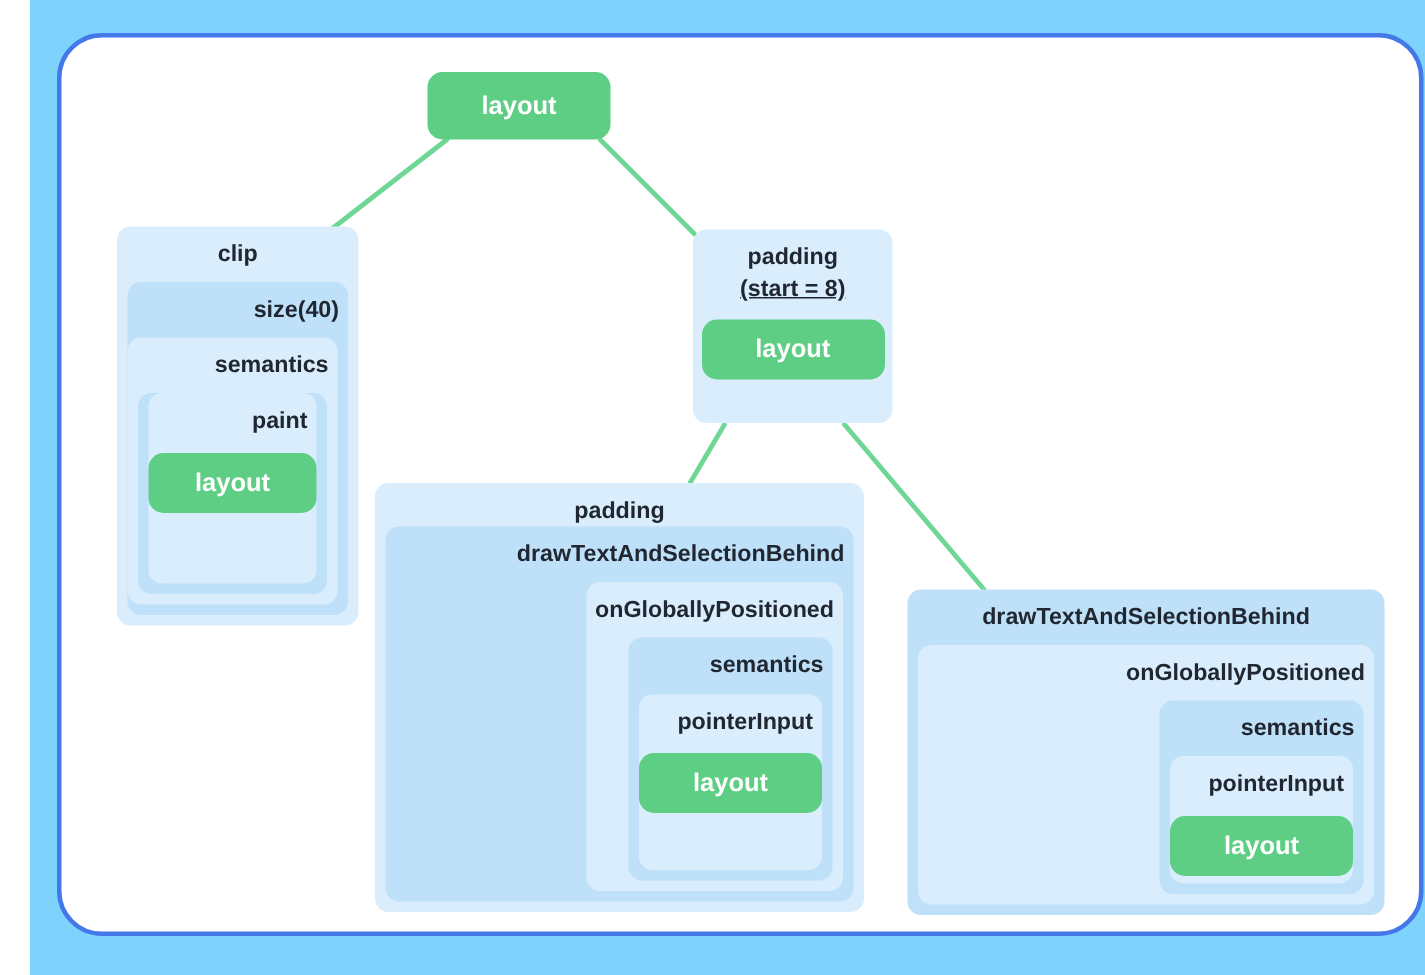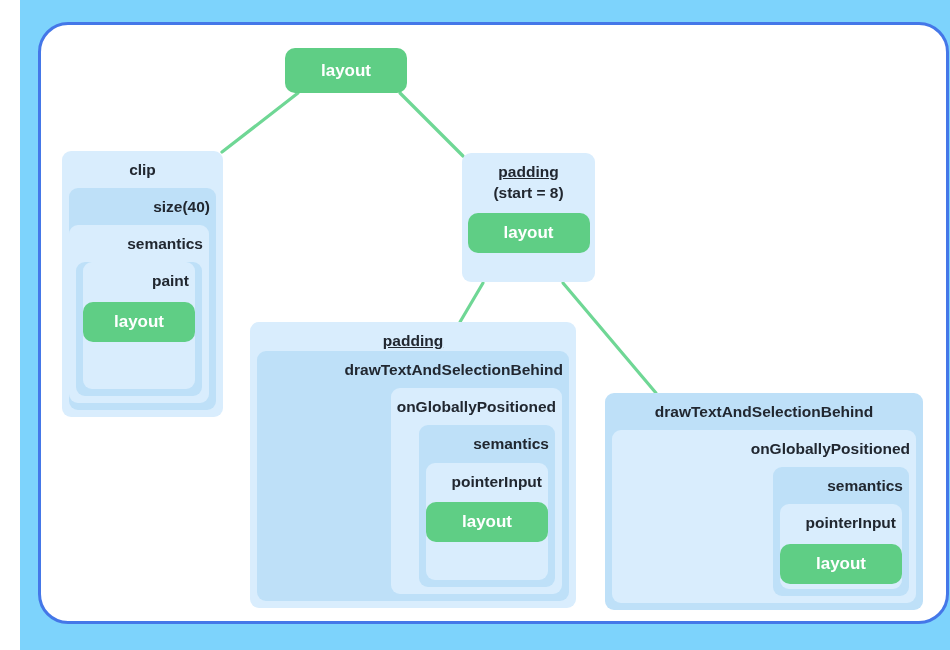--- a/index.html
+++ b/index.html
@@ -18,38 +18,38 @@
   }
   .abs { position:absolute; }
   .light  { background:#d9edfd; }
   .medium { background:#bee0f8; }
   .child { flex:1; margin:0 7px 7px; min-height:0;align-items:flex-end; }
 
   .lbl {
     text-align:center; font-weight:700; font-size:15.5px; color:#212730;
     padding:9px 6px 8px; line-height:1.3; white-space:nowrap;
   }
-  .lbl.tight-top { padding-bottom:0;text-decoration:underline; }
-  .lbl.tight-bot { padding-top:1px; }
+  .lbl.tight-top { padding-bottom:0; }
+  .lbl.tight-bot { padding-top:1px;text-decoration:underline; }
 
   .leaf-node {
     background:#5fce85; color:#ffffff; border-radius:10px;
     text-align:center; font-size:17px; font-weight:700;
     display:block; padding:10px 0; margin:2px auto 9px; width:122px;
   }
   .leaf-sm { width:112px; }
 
   .root-node {
     position:absolute; left:265px; top:48px; width:122px; height:45px;
     background:#5fce85; color:#ffffff; border-radius:10px; z-index:2;
     text-align:center; line-height:45px; font-size:17px; font-weight:700;
   }
 
   
-  #box-clip          { left:42px;  top:151px; width:161px; height:266px; }
+  #box-clip          { left:58px;  top:151px; width:161px; height:266px; }
   #box-padding-start { left:442px; top:153px; width:133px; height:129px; }
   #box-padding-top   { left:230px; top:322px; width:326px; height:286px; }
   #box-drawtext      { left:585px; top:393px; width:318px; height:217px; }
 </style>
 </head>
 <body>
 
 <div class="canvas">
 
   <div class="frame"></div>

